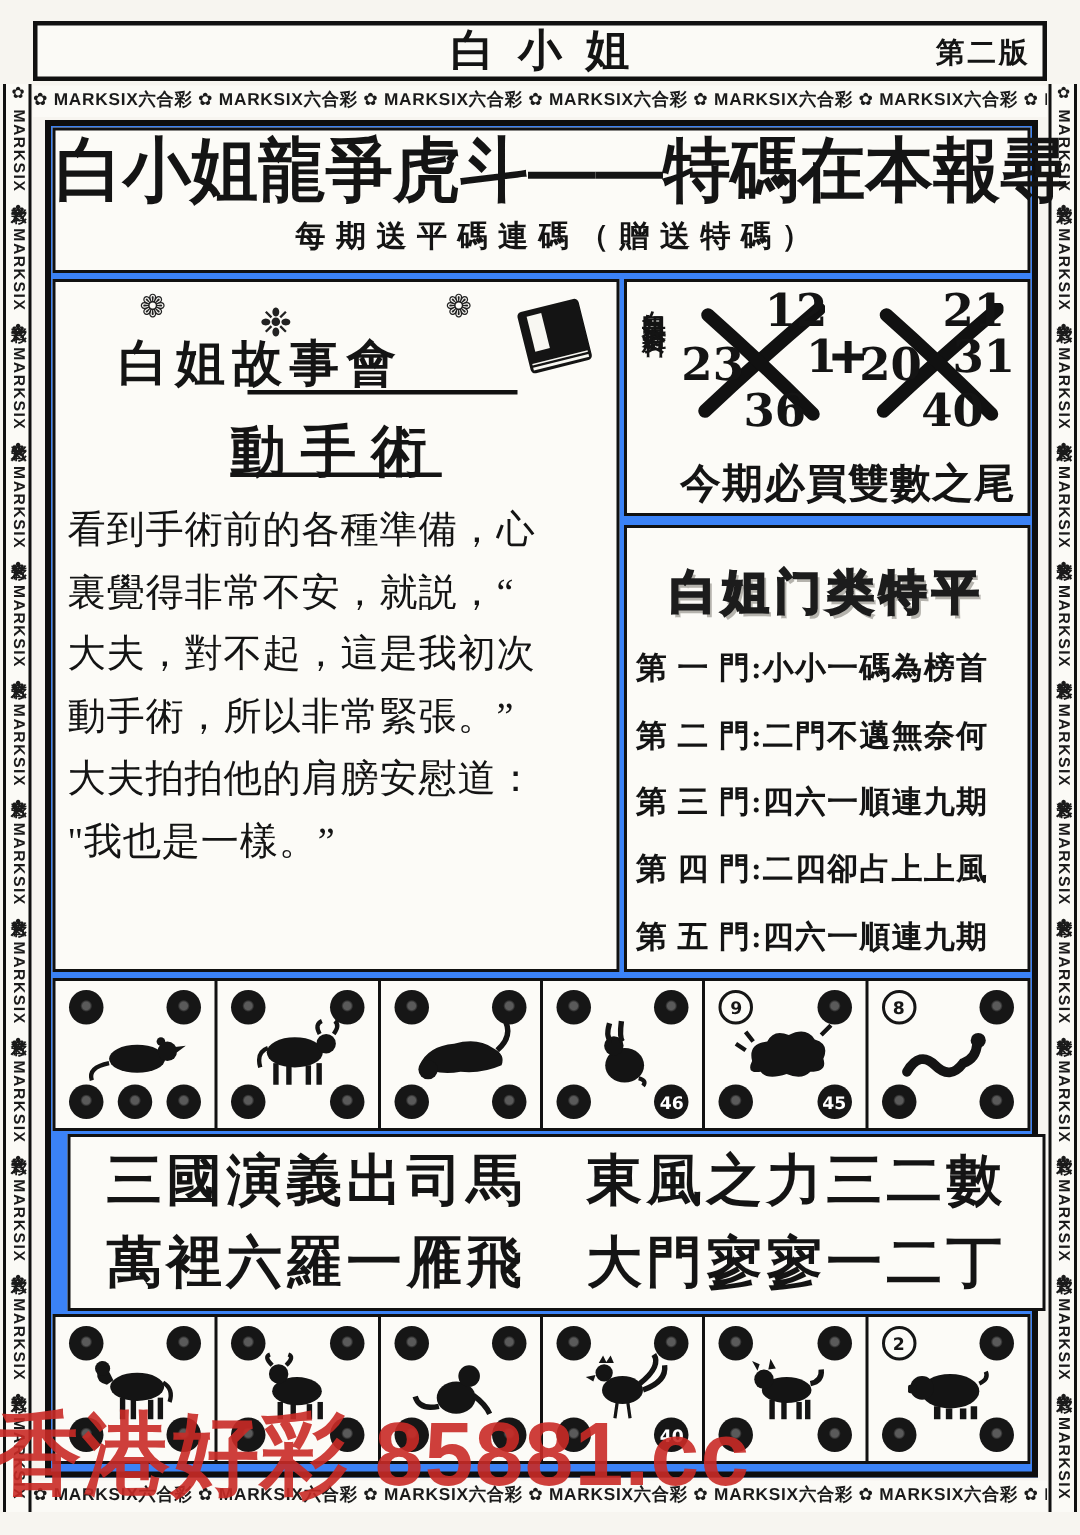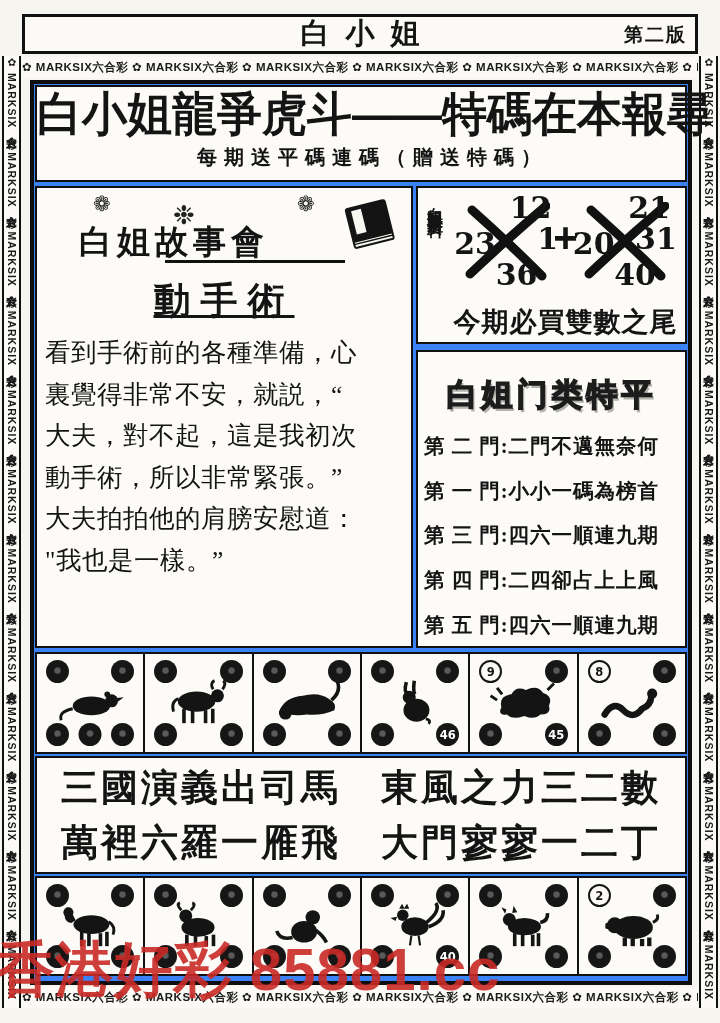--- a/index.html
+++ b/index.html
@@ -130,21 +130,21 @@
     font-size:11.5px;font-weight:700;box-sizing:border-box;
   }
   .coin.hasv{background:#161616;}
   .coin.ring{background:#fcfbf7;border:2.5px solid #161616;color:#161616;}
   .coin.tl{left:9px;top:6px;}
   .coin.tr{right:9px;top:6px;}
   .coin.bl{left:9px;bottom:6px;}
   .coin.br{right:9px;bottom:6px;}
   .coin.bm{left:50%;transform:translateX(-50%);bottom:6px;}
   
-  .poem-box{left:1px;top:672px;width:652px;height:118px;display:flex;flex-direction:column;align-items:center;justify-content:center;}
+  .poem-box{left:11px;top:672px;width:652px;height:118px;display:flex;flex-direction:column;align-items:center;justify-content:center;}
   .poem-line{font-size:37px;font-weight:700;letter-spacing:3px;line-height:1.5;white-space:nowrap;}
   
   .watermark{
     position:absolute;left:-4px;top:930px;z-index:9;width:730px;
     font-family:"Liberation Sans","DejaVu Sans",sans-serif;
     font-size:60px;font-weight:800;letter-spacing:1px;white-space:nowrap;
     color:rgba(201,42,38,.9);transform:scaleX(.97);transform-origin:left;
     pointer-events:none;
   }
 </style>
@@ -220,22 +220,22 @@
           <span class="xnum n-right">31</span>
           <span class="xnum n-bottom">40</span>
         </div>
       </div>
       <div class="tips-slogan">今期必買雙數之尾</div>
     </div>
   </div>
 
   <div class="inner gates-box">
     <div class="gates-header">白姐门类特平</div>
+    <div class="gate-line">第 一 門:小小一碼為榜首</div>
     <div class="gate-line">第 二 門:二門不邁無奈何</div>
-    <div class="gate-line">第 一 門:小小一碼為榜首</div>
     <div class="gate-line">第 三 門:四六一順連九期</div>
     <div class="gate-line">第 四 門:二四卻占上上風</div>
     <div class="gate-line">第 五 門:四六一順連九期</div>
   </div>
 
   <div class="inner zrow zrow1">
       <div class="zcell">
         <svg class="animal" viewBox="0 0 100 64" fill="#141414">
           <ellipse cx="52" cy="36" rx="26" ry="13"></ellipse>
           <circle cx="80" cy="29" r="9"></circle>

